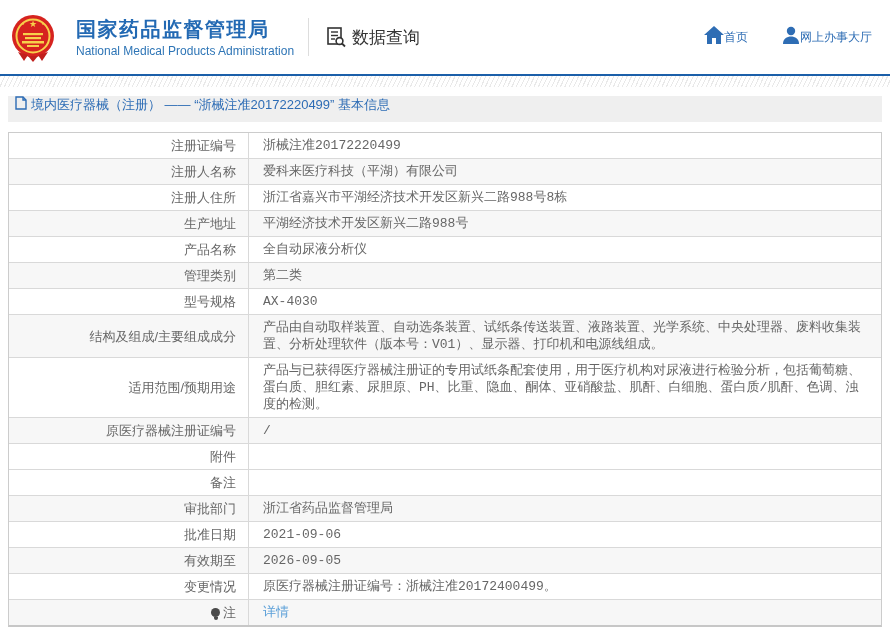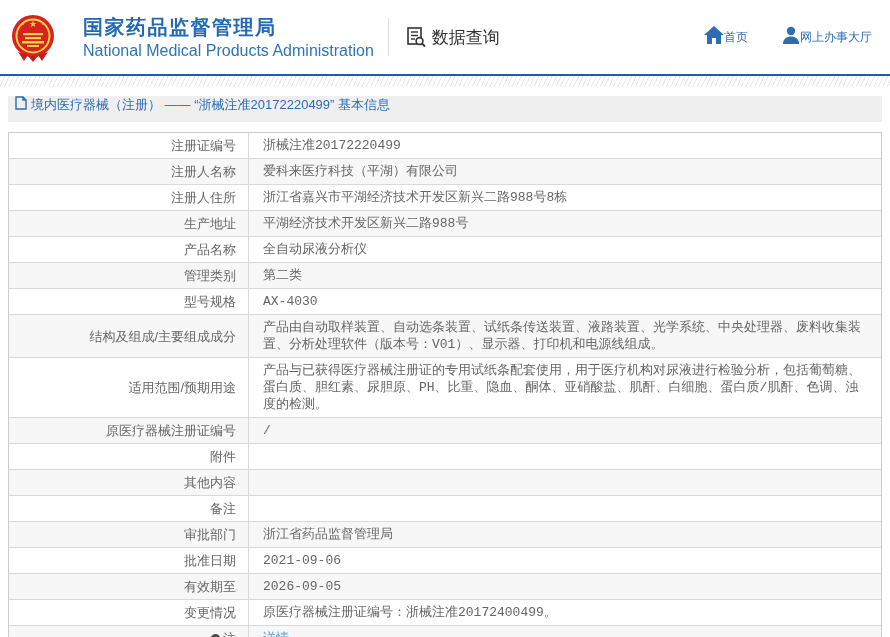--- a/index.html
+++ b/index.html
@@ -2,23 +2,23 @@
 <html><head>
 <meta charset="utf-8">
 <style>
   html,body{margin:0;padding:0;background:#fff;}
   body{width:890px;height:637px;font-family:"Liberation Sans","DejaVu Sans",sans-serif;overflow:hidden;}
 
   
   .site-header{height:74px;display:flex;align-items:center;padding:0 18px 0 8px;box-sizing:border-box;background:#fff;}
   .brand{display:flex;align-items:center;}
   .emblem{width:50px;height:50px;flex:0 0 auto;}
-  .titles{margin-left:25px;}
+  .titles{margin-left:18px;}
   .org-title{color:#2269b3;font-size:20px;font-weight:bold;letter-spacing:1.5px;line-height:24px;}
-  .org-subtitle{color:#2e75b6;font-size:16px;margin-top:3px;}
+  .org-subtitle{color:#2e75b6;font-size:12px;margin-top:3px;}
   .vdiv{width:1px;height:38px;background:#ddd;margin:0 16px 0 14px;}
   .section-tab{display:flex;align-items:center;color:#333;font-size:17px;cursor:pointer;}
   .section-tab svg{margin-right:5px;}
   .spacer{flex:1;}
   .nav-item{display:flex;flex-direction:row;align-items:center;color:#2e6db4;font-size:12px;margin-left:34px;cursor:pointer;}
   .nav-item svg{margin-bottom:4px;}
 
   .blue-line{height:2px;background:#1b5fa9;}
   .hatch{height:11px;background:repeating-linear-gradient(115deg,#e9e9e9 0 1px,#ffffff 1px 4px);}
 
@@ -138,24 +138,20 @@
       <div class="tvalue">产品与已获得医疗器械注册证的专用试纸条配套使用，用于医疗机构对尿液进行检验分析，包括葡萄糖、蛋白质、胆红素、尿胆原、PH、比重、隐血、酮体、亚硝酸盐、肌酐、白细胞、蛋白质/肌酐、色调、浊度的检测。</div>
     </div>
     <div class="trow alt">
       <div class="tlabel">原医疗器械注册证编号</div>
       <div class="tvalue">/</div>
     </div>
     <div class="trow">
       <div class="tlabel">附件</div>
       <div class="tvalue"></div>
     </div>
-    <div class="trow alt">
-      <div class="tlabel">其他内容</div>
-      <div class="tvalue"></div>
-    </div>
     <div class="trow">
       <div class="tlabel">备注</div>
       <div class="tvalue"></div>
     </div>
     <div class="trow alt">
       <div class="tlabel">审批部门</div>
       <div class="tvalue">浙江省药品监督管理局</div>
     </div>
     <div class="trow">
       <div class="tlabel">批准日期</div>

